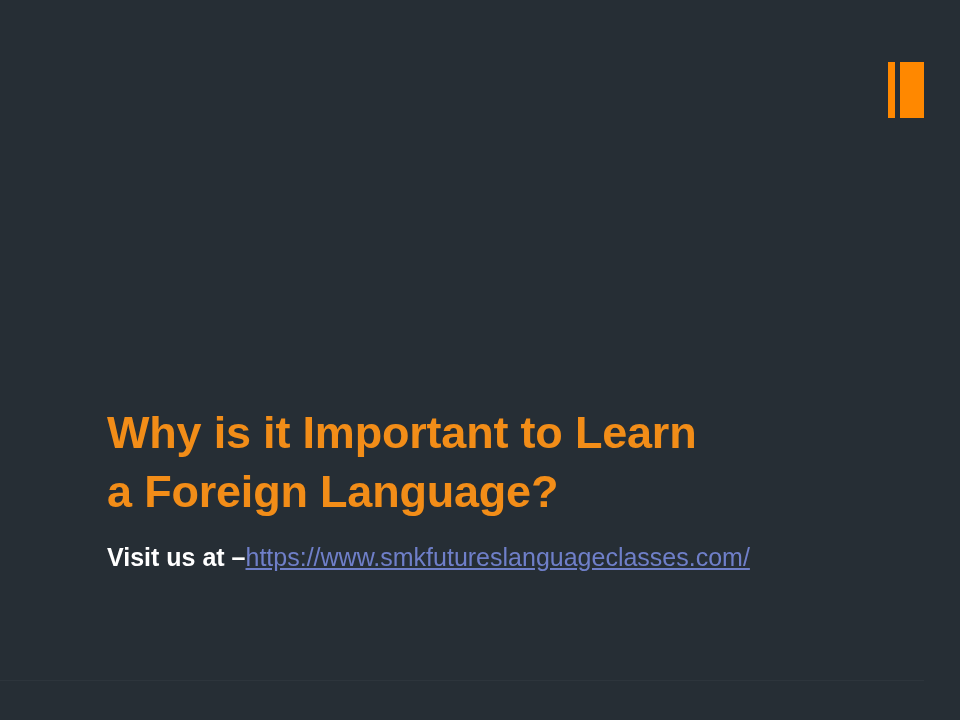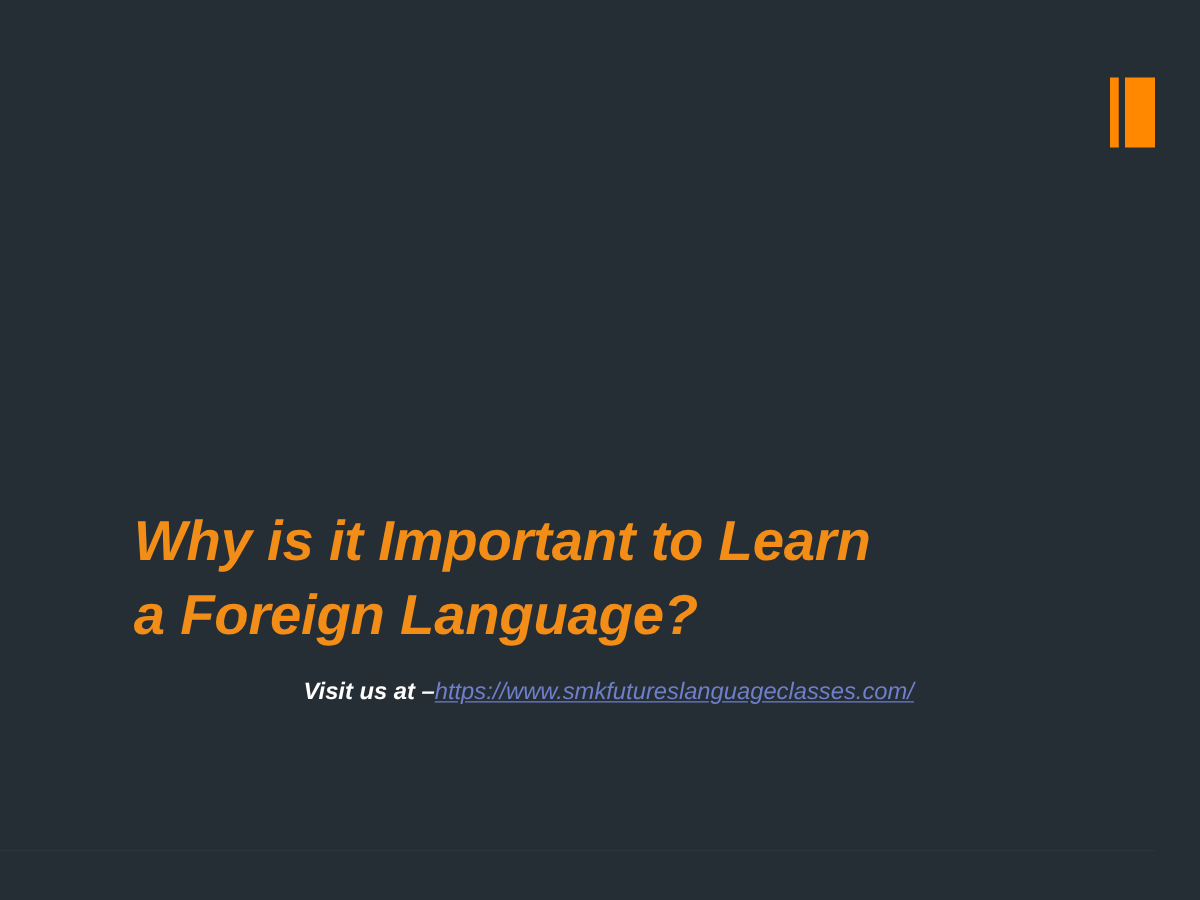--- a/index.html
+++ b/index.html
@@ -13,21 +13,20 @@
     font-family: "Liberation Sans", sans-serif;
     overflow: hidden;
   }
 
   .slide {
     position: relative;
     width: 924px;
     height: 720px;
     background: #262e35;
     overflow: hidden;
-    font-style: italic;
   }
 
   
   .deco-bar-thin {
     position: absolute;
     left: 888px;
     top: 62px;
     width: 7px;
     height: 56px;
     background: #ff8800;
@@ -65,24 +64,23 @@
     font-size: 45px;
     font-weight: bold;
     line-height: 1.30;
     letter-spacing: -0.2px;
     white-space: pre-line;
   }
 
   .subtitle-line {
     margin: 0;
     padding-top: 21px;
-    font-size: 19px;
+    font-size: 25px;
     line-height: 1.25;
     white-space: nowrap;
-    text-align: center;
   }
 
   .subtitle-lead {
     color: #ffffff;
     font-weight: bold;
   }
 
   .subtitle-link {
     color: #6f7fc9;
     text-decoration: underline;

